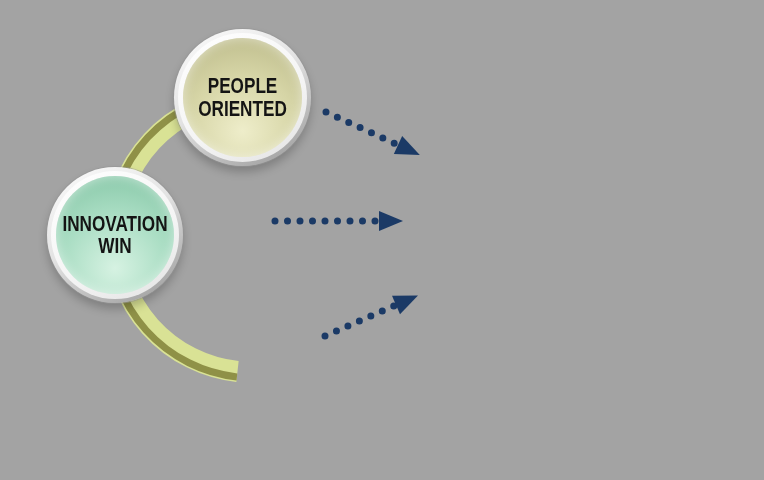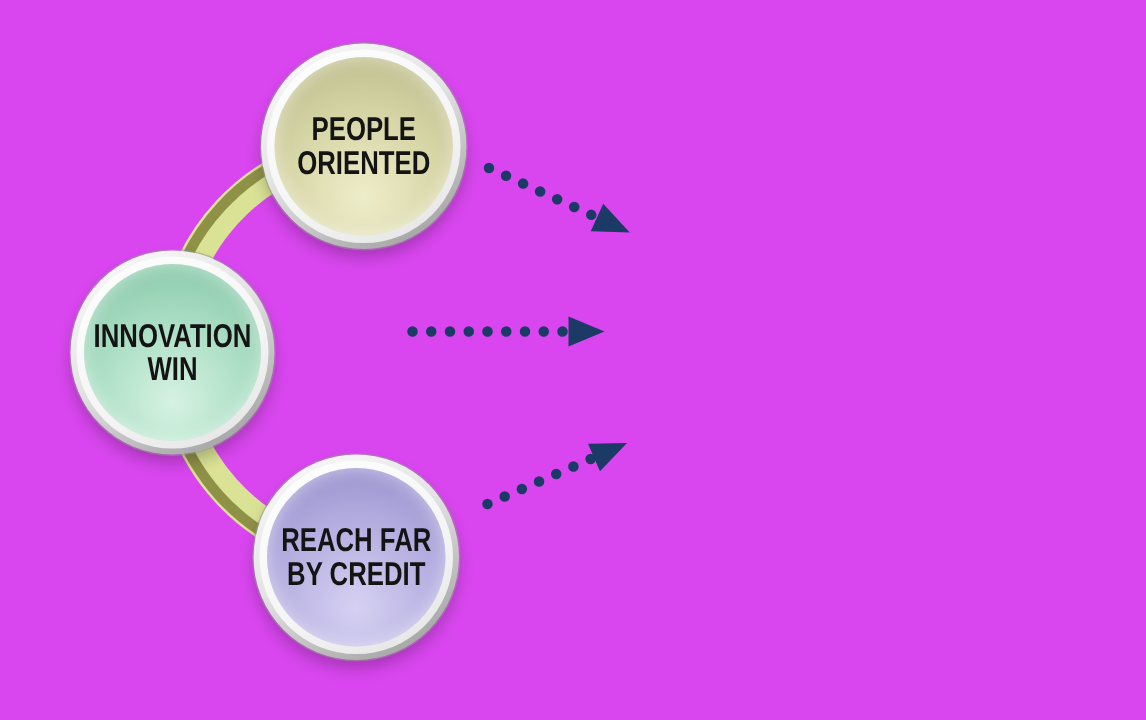--- a/index.html
+++ b/index.html
@@ -1,19 +1,19 @@
 <!DOCTYPE html>
 <html><head>
 <meta charset="utf-8">
 <style>
   html,body{margin:0;padding:0;background:#ffffff;}
   .canvas{
     position:relative;
     width:764px;height:480px;
-    background:#d946ef;
+    background:#a3a3a3;
     overflow:hidden;
     font-family:"Liberation Sans", sans-serif;
   }
   .layer{position:absolute;left:0;top:0;}
 
   
   .node{position:absolute;}
   .node-ring{
     position:absolute;inset:0;border-radius:50%;
     background:linear-gradient(150deg,#fdfdfd 0%,#e3e3e3 45%,#969696 100%);
@@ -109,24 +109,15 @@
   <div class="node" style="left:47px;top:167px;width:136px;height:136px;text-decoration:underline;">
     <div class="node-ring"></div>
     <div class="node-white"></div>
     <div class="node-ball ball-green"></div>
     <div class="node-label">
       <span>INNOVATION</span>
       <span>WIN</span>
     </div>
   </div>
 
-  <div class="node" style="left:169px;top:303px;width:137px;height:137px;">
-    <div class="node-ring"></div>
-    <div class="node-white"></div>
-    <div class="node-ball ball-purple"></div>
-    <div class="node-label">
-      <span>REACH FAR</span>
-      <span>BY CREDIT</span>
-    </div>
-  </div>
 
 
 </div>
 
 </body></html>

